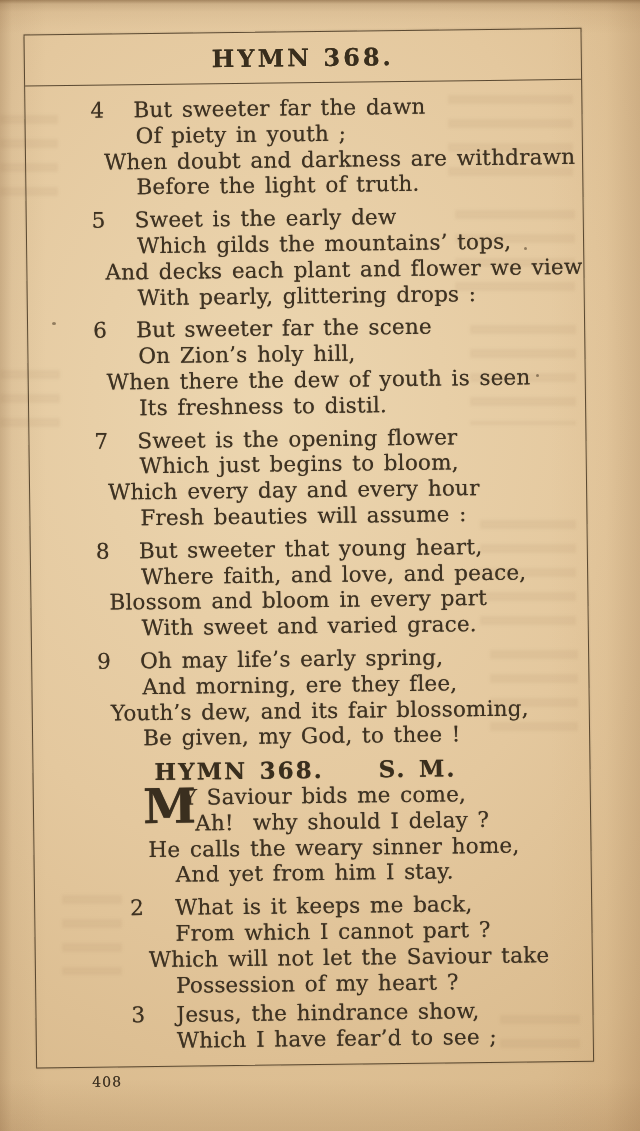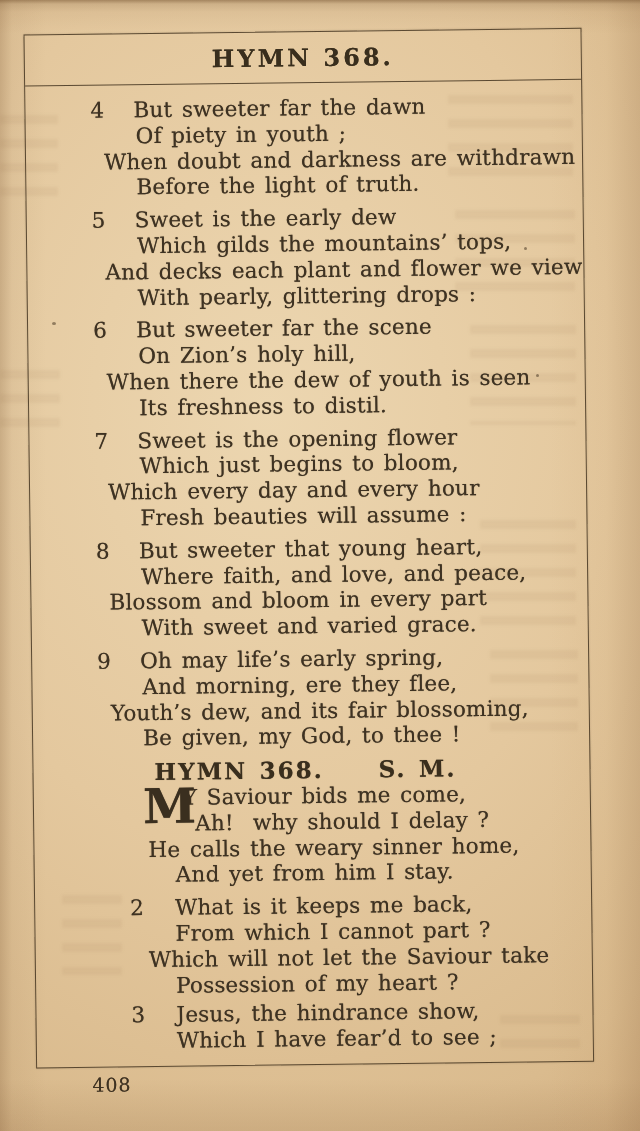--- a/index.html
+++ b/index.html
@@ -58,21 +58,21 @@
   .dc-l1{margin-left:40px;}
   .dc-l2{margin-left:52px;}
   .dc-l3{margin-left:5px;}
   .dc-l4{margin-left:32px;}
   .vh2{margin-bottom:4px;}
   .vh2 .num-line{margin-left:126px;}
   .vh2 .num{display:inline-block;width:45px;}
   .vh2 .indent{margin-left:171px;}
   .vh2 .outdent{margin-left:144px;}
   .page-num{
-    position:absolute;left:86px;top:1071px;font-size:19px;
+    position:absolute;left:86px;top:1071px;font-size:14px;
     letter-spacing:1px;text-shadow:0 0 .6px rgba(62,50,34,.7);
   }
 </style>
 </head>
 <body>
 
 <div class="paper">
   <div class="smudge" style="left:0;top:115px;width:58px;height:95px;"></div>
   <div class="smudge" style="left:0;top:370px;width:60px;height:65px;"></div>
   <div class="smudge" style="left:62px;top:895px;width:60px;height:80px;"></div>

